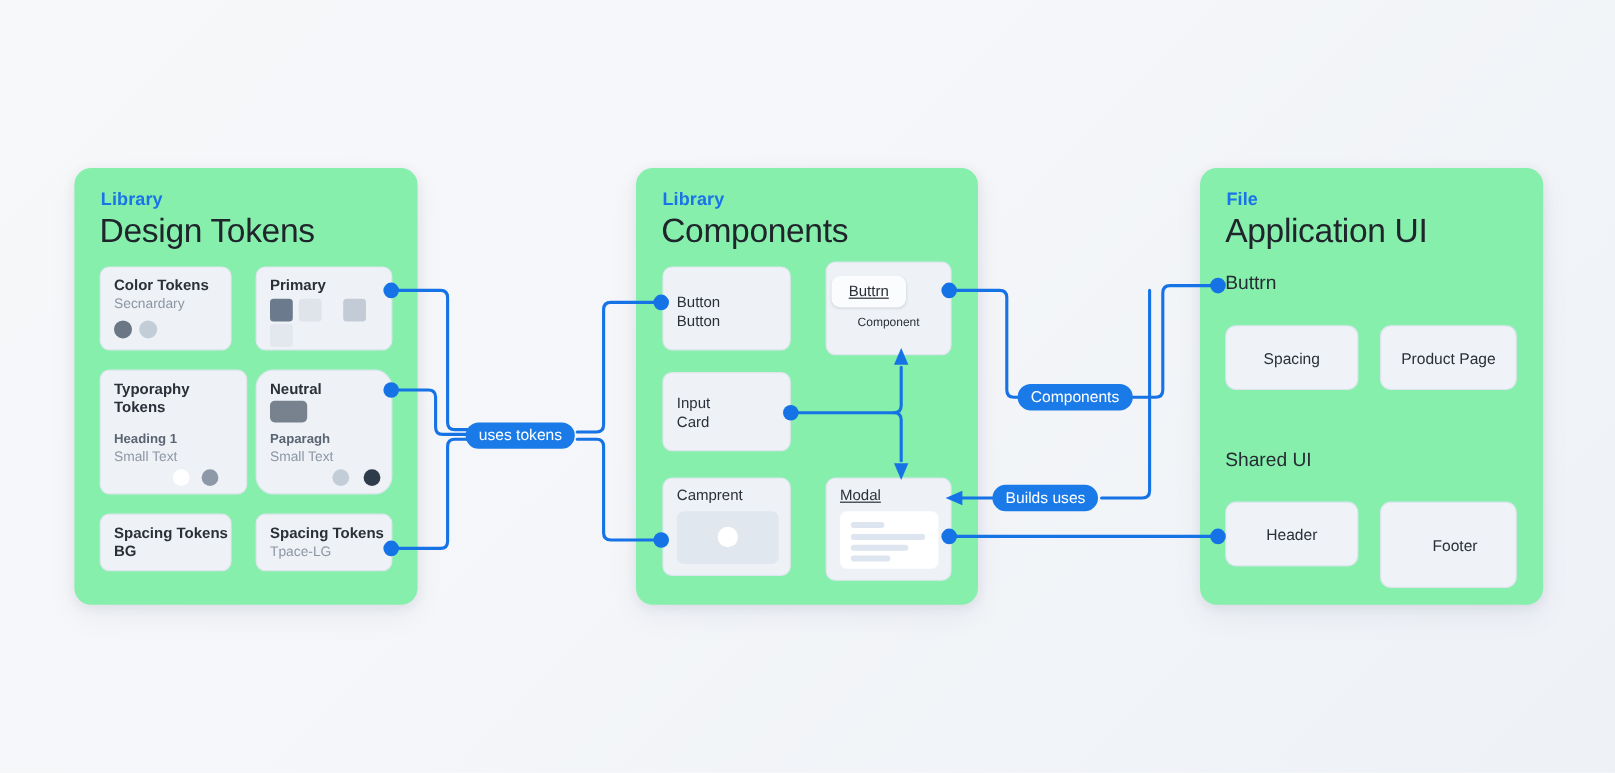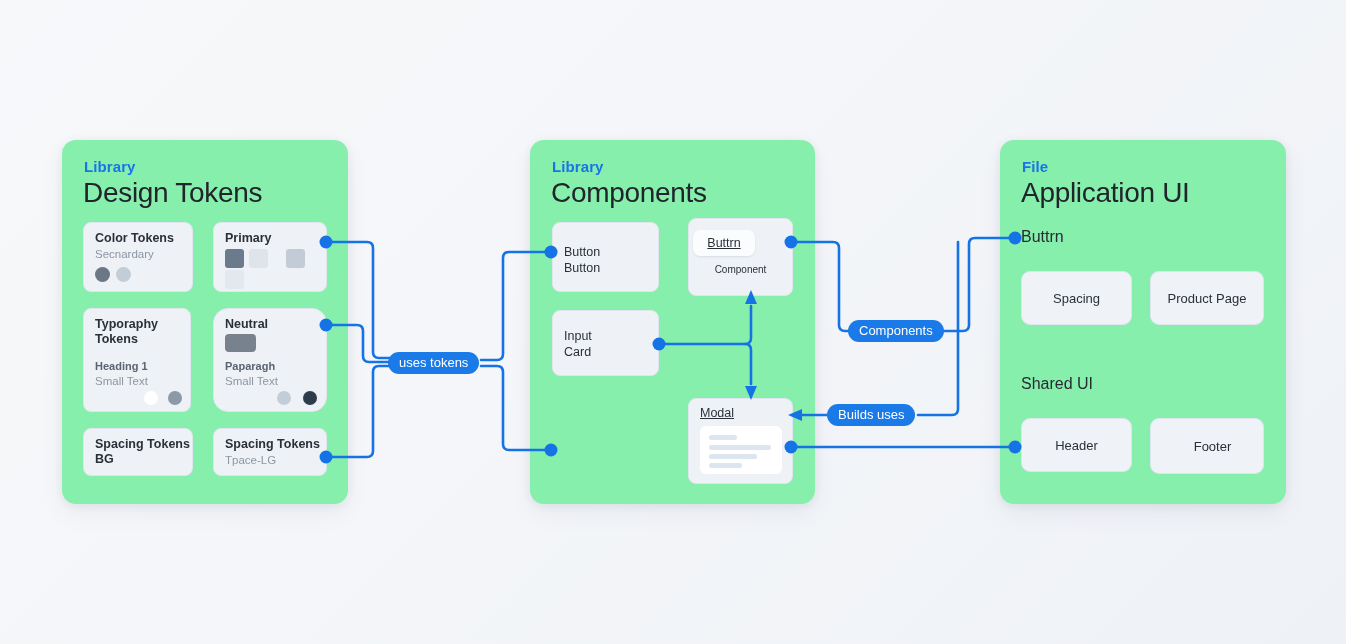--- a/index.html
+++ b/index.html
@@ -187,21 +187,21 @@
       <span class="sw" style="left:11px; top:47px; width:19px; height:19px; background:#e3e8ee;"></span>
     </div>
 
     <div class="card" style="left:21px; top:82px; width:110px; height:70px;">
       <div class="card-title">Color Tokens</div>
       <div class="card-sub" style="top:24px;">Secnardary</div>
       <span class="dot-s" style="left:11px; top:44px; width:15px; height:15px; background:#6b7785;"></span>
       <span class="dot-s" style="left:32px; top:44px; width:15px; height:15px; background:#c3cdd8;"></span>
     </div>
 
-    <div class="card" style="left:21px; top:168px; width:108px; height:104px;">
+    <div class="card" style="left:21px; top:168px; width:123px; height:104px;">
       <div class="card-title">Typoraphy
 Tokens</div>
       <div class="card-strong" style="top:50px;">Heading 1</div>
       <div class="card-sub" style="top:65px;">Small Text</div>
       <span class="dot-s" style="left:60px; top:82px; width:14px; height:14px; background:#ffffff;"></span>
       <span class="dot-s" style="left:84px; top:82px; width:14px; height:14px; background:#8d99a8;"></span>
     </div>
 
     <div class="card" style="left:151px; top:168px; width:114px; height:104px;border-radius:15px;">
       <div class="card-title">Neutral</div>
@@ -235,20 +235,26 @@
     <div class="card" style="left:158px; top:78px; width:105px; height:78px;">
       <div class="btn-chip" style="left:4px; top:11px; width:62px; height:26px;text-decoration:underline;">Buttrn</div>
       <div style="position:absolute; left:0; top:45px; width:100%; text-align:center; font-size:10px; color:#2b3038;">Component</div>
     </div>
 
     <div class="card" style="left:22px; top:170px; width:107px; height:66px;">
       <div class="card-plain" style="top:18px;">Input</div>
       <div class="card-plain" style="top:34px;">Card</div>
     </div>
 
+    <div class="card" style="left:22px; top:258px; width:107px; height:82px;">
+      <div class="card-plain" style="top:7px;">Camprent</div>
+      <div class="img-box" style="left:11px; top:27px; width:85px; height:44px;">
+        <span class="img-dot" style="left:34px; top:13px;"></span>
+      </div>
+    </div>
 
     <div class="card" style="left:158px; top:258px; width:105px; height:86px;">
       <div class="card-plain" style="top:7px;text-decoration:underline;">Modal</div>
       <div class="modal-sheet" style="left:11px; top:27px; width:82px; height:48px;">
         <span class="m-line" style="left:9px; top:9px; width:28px;"></span>
         <span class="m-line" style="left:9px; top:19px; width:62px;"></span>
         <span class="m-line" style="left:9px; top:28px; width:48px;"></span>
         <span class="m-line" style="left:9px; top:37px; width:33px;"></span>
       </div>
     </div>
@@ -257,21 +263,21 @@
   <div class="panel" id="panel-app">
     <div class="panel-kicker">File</div>
     <div class="panel-title">Application UI</div>
 
     <div class="group-head" style="left:21px; top:88px;">Buttrn</div>
     <div class="page-card" style="left:21px; top:131px; width:111px; height:54px;">Spacing</div>
     <div class="page-card" style="left:150px; top:131px; width:114px; height:54px;">Product Page</div>
 
     <div class="group-head" style="left:21px; top:235px;">Shared UI</div>
     <div class="page-card" style="left:21px; top:278px; width:111px; height:54px;">Header</div>
-    <div class="page-card" style="left:150px; top:278px; width:114px; height:56px;padding-left:11px;">Footer</div>
+    <div class="page-card" style="left:150px; top:278px; width:114px; height:72px;padding-left:11px;">Footer</div>
   </div>
 
   <svg id="wires" viewBox="0 0 1346 644">
 
     <path class="wire" d="M 326 242 H 367 Q 373 242 373 248 V 352 Q 373 358 379 358 H 392"></path>
 
     <path class="wire" d="M 326 325 H 357 Q 363 325 363 331 V 356 Q 363 362 369 362 H 392"></path>
 
     <path class="wire" d="M 326 457 H 367 Q 373 457 373 451 V 372 Q 373 366 379 366 H 392"></path>
 

